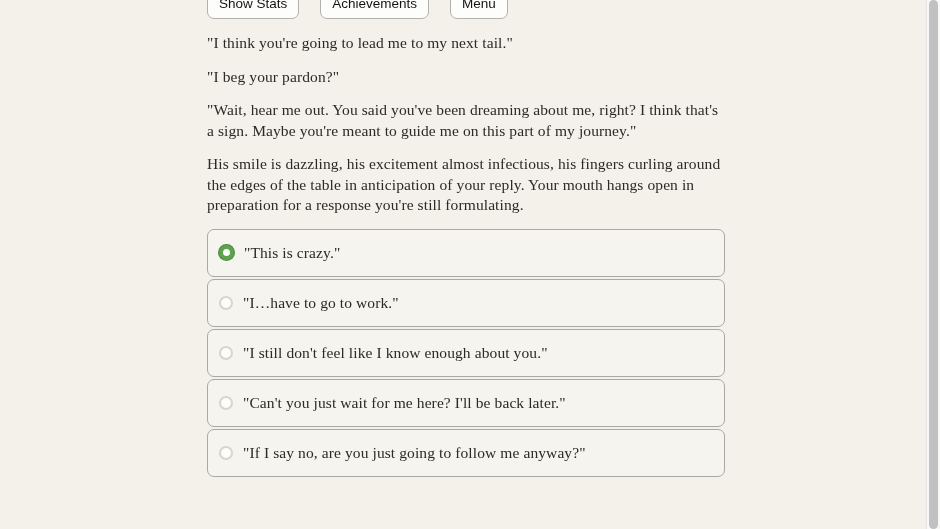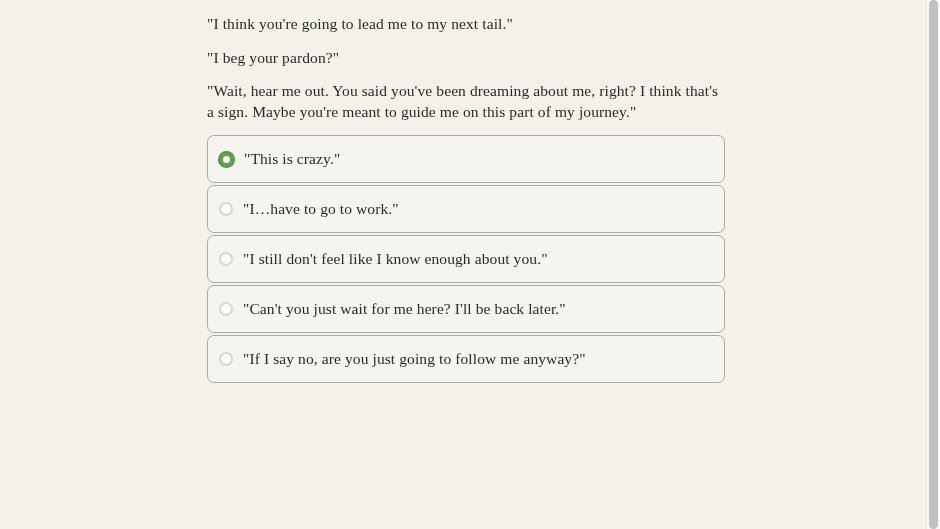--- a/index.html
+++ b/index.html
@@ -107,25 +107,31 @@
     height: 529px;
     border-radius: 5px;
     background: #c1c1c3;
   }
 </style>
 </head>
 <body>
 
 <div class="content">
 
+  <div class="toolbar">
+    <button>Show Stats</button>
+    <button>Achievements</button>
+    <button>Menu</button>
+  </div>
 
   <div class="story">
     <p>"I think you're going to lead me to my next tail."</p>
     <p>"I beg your pardon?"</p>
     <p>"Wait, hear me out. You said you've been dreaming about me, right? I think that's a sign. Maybe you're meant to guide me on this part of my journey."</p>
+    <p>His smile is dazzling, his excitement almost infectious, his fingers curling around the edges of the table in anticipation of your reply. Your mouth hangs open in preparation for a response you're still formulating.</p>
   </div>
 
   <div class="choices">
 
     <div class="choice-row">
       <span class="radio selected"></span>
       <span class="choice-label">"This is crazy."</span>
     </div>
 
     <div class="choice-row">

